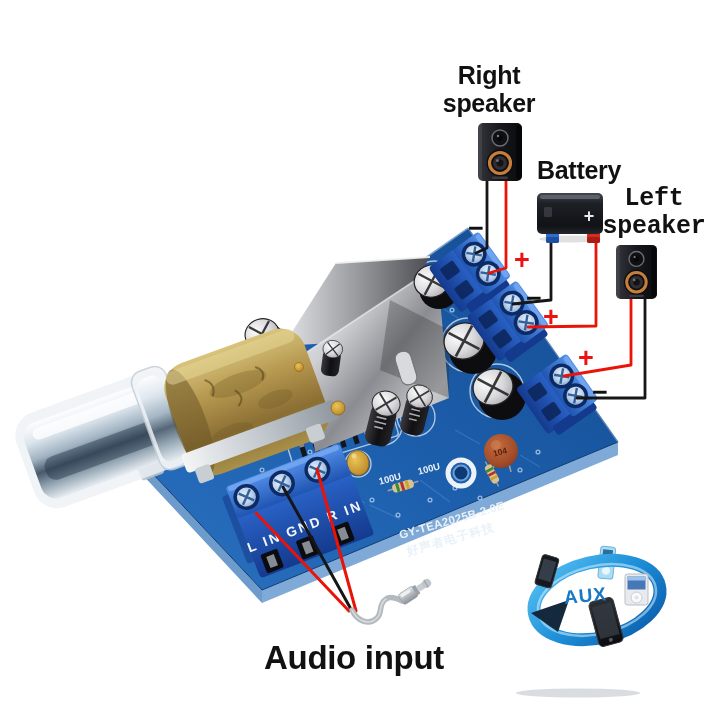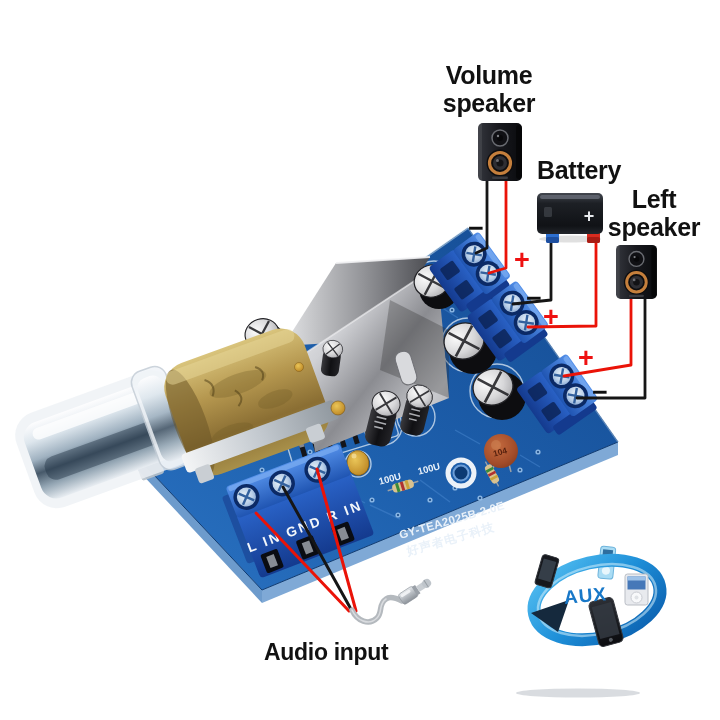--- a/index.html
+++ b/index.html
@@ -3,23 +3,23 @@
 <meta charset="utf-8">
 <style>
   html,body{margin:0;padding:0;background:#fff;}
   .stage{position:relative;width:720px;height:720px;background:#ffffff;overflow:hidden;
          font-family:"Liberation Sans","DejaVu Sans",sans-serif;}
   .stage svg{position:absolute;left:0;top:0;}
   .lbl{position:absolute;color:#111;font-weight:700;letter-spacing:-0.3px;}
   .lbl.center{text-align:center;}
   #lbl-rs{left:425px;top:61px;width:128px;font-size:25px;line-height:28px;}
   #lbl-bat{left:537px;top:156px;font-size:25px;text-align:center;}
-  #lbl-ls{left:592px;top:185px;width:124px;font-size:25px;line-height:28px;}
+  #lbl-ls{left:592px;top:185px;width:124px;font-size:25px;line-height:28px;font-family:Liberation Mono, monospace;}
   #lbl-vol{left:42px;top:510px;font-size:32px;}
-  #lbl-ai{left:264px;top:639px;font-size:23px;}
+  #lbl-ai{left:264px;top:639px;font-size:33px;}
   .pol{position:absolute;font-weight:800;font-size:27px;line-height:1;}
   .pol.plus{color:#ee1111;}
   .pol.minus{color:#101010;}
   #p-rs{left:514px;top:247px;}  #m-rs{left:468px;top:215px;}
   #m-bat{left:526px;top:285px;} #p-bat{left:543px;top:304px;}
   #p-ls{left:578px;top:345px;}  #m-ls{left:592px;top:379px;}
 </style>
 </head>
 <body>
 
@@ -457,21 +457,21 @@
       <rect x="0" y="0" width="25" height="46" rx="4.5" fill="url(#gPh2)" stroke="#33363c" stroke-width="1"></rect>
       <rect x="2.5" y="5" width="20" height="33" fill="#343a42" opacity=".85"></rect>
       <circle cx="12.5" cy="41.5" r="2" fill="#555a60"></circle>
     </g>
     <text x="586" y="602" text-anchor="middle" font-size="19" font-weight="bold" fill="#1878c8" letter-spacing="1" transform="rotate(-5 586 602)">AUX</text>
     <ellipse cx="578" cy="693" rx="62" ry="4.5" fill="#aab2ba" opacity=".45"></ellipse>
   </g>
 </svg>
 
 <div class="lbl center" id="lbl-rs">
-  <span style="display:block">Volume</span>
+  <span style="display:block">Right</span>
   <span style="display:block">speaker</span>
 </div>
 <div class="lbl" id="lbl-bat">Battery</div>
 <div class="lbl center" id="lbl-ls">
   <span style="display:block">Left</span>
   <span style="display:block">speaker</span>
 </div>
 <div class="lbl" id="lbl-ai">Audio input</div>
 
 <span class="pol minus" id="m-rs">−</span>

